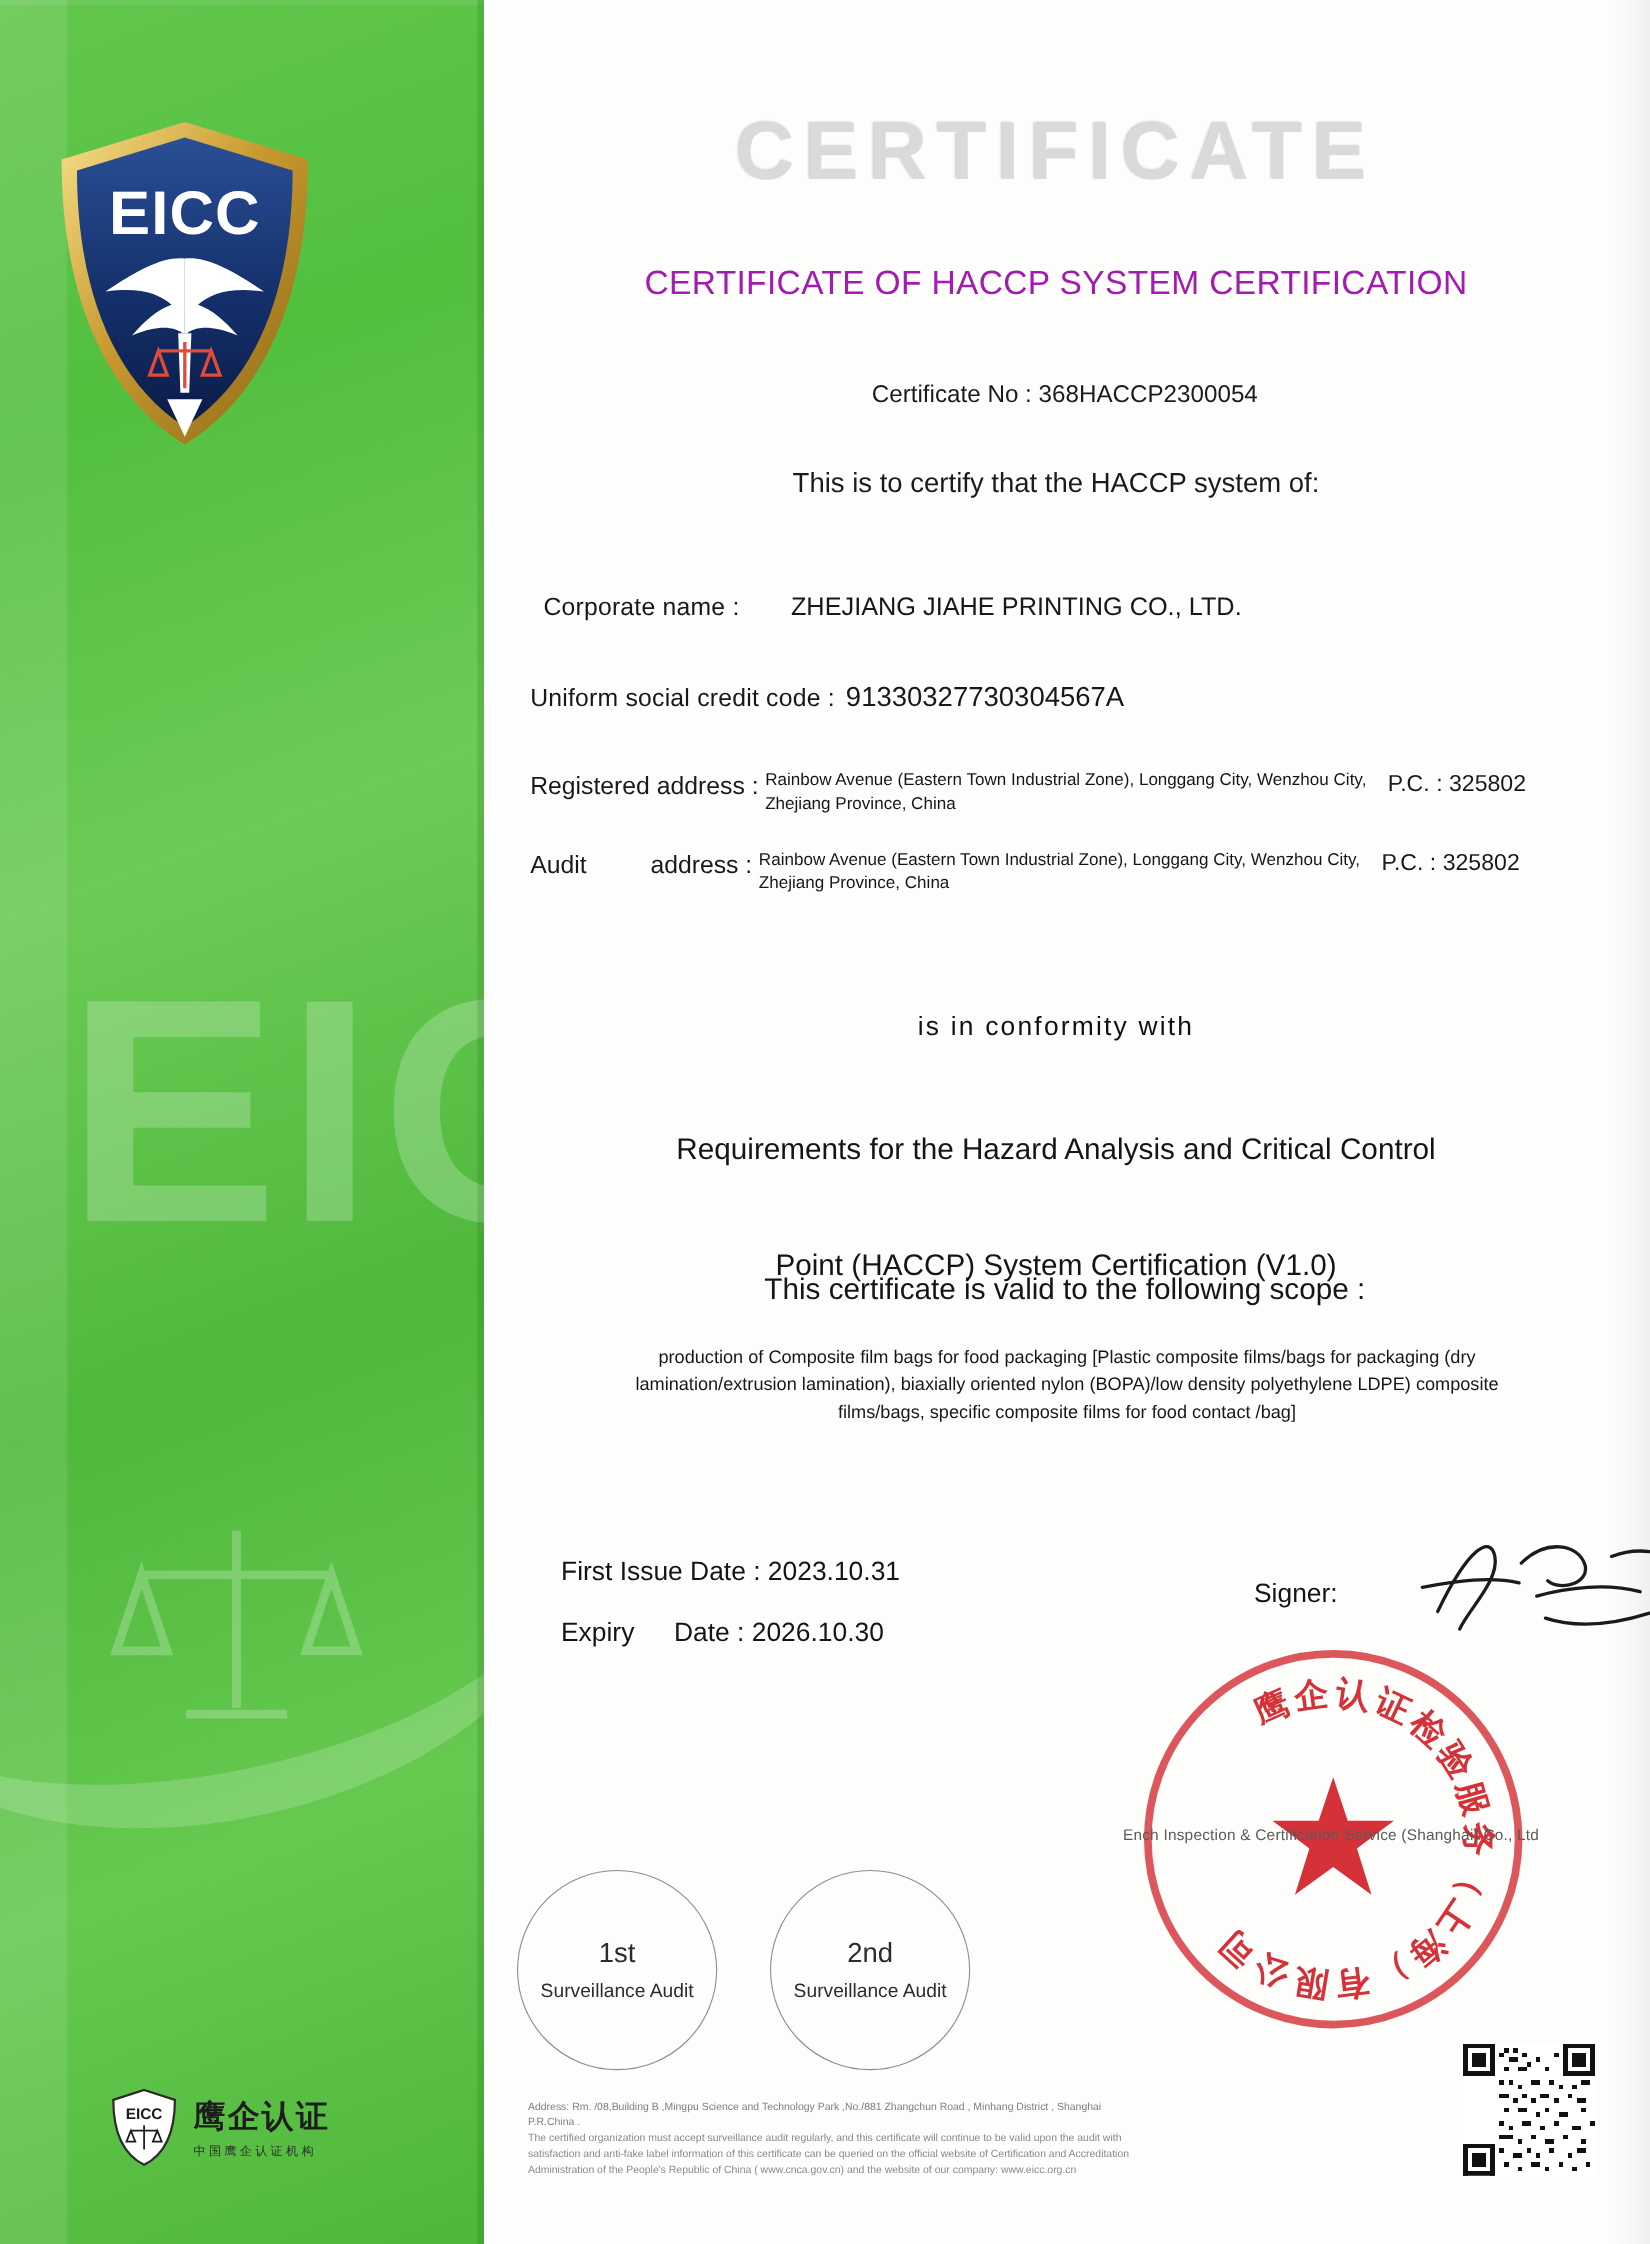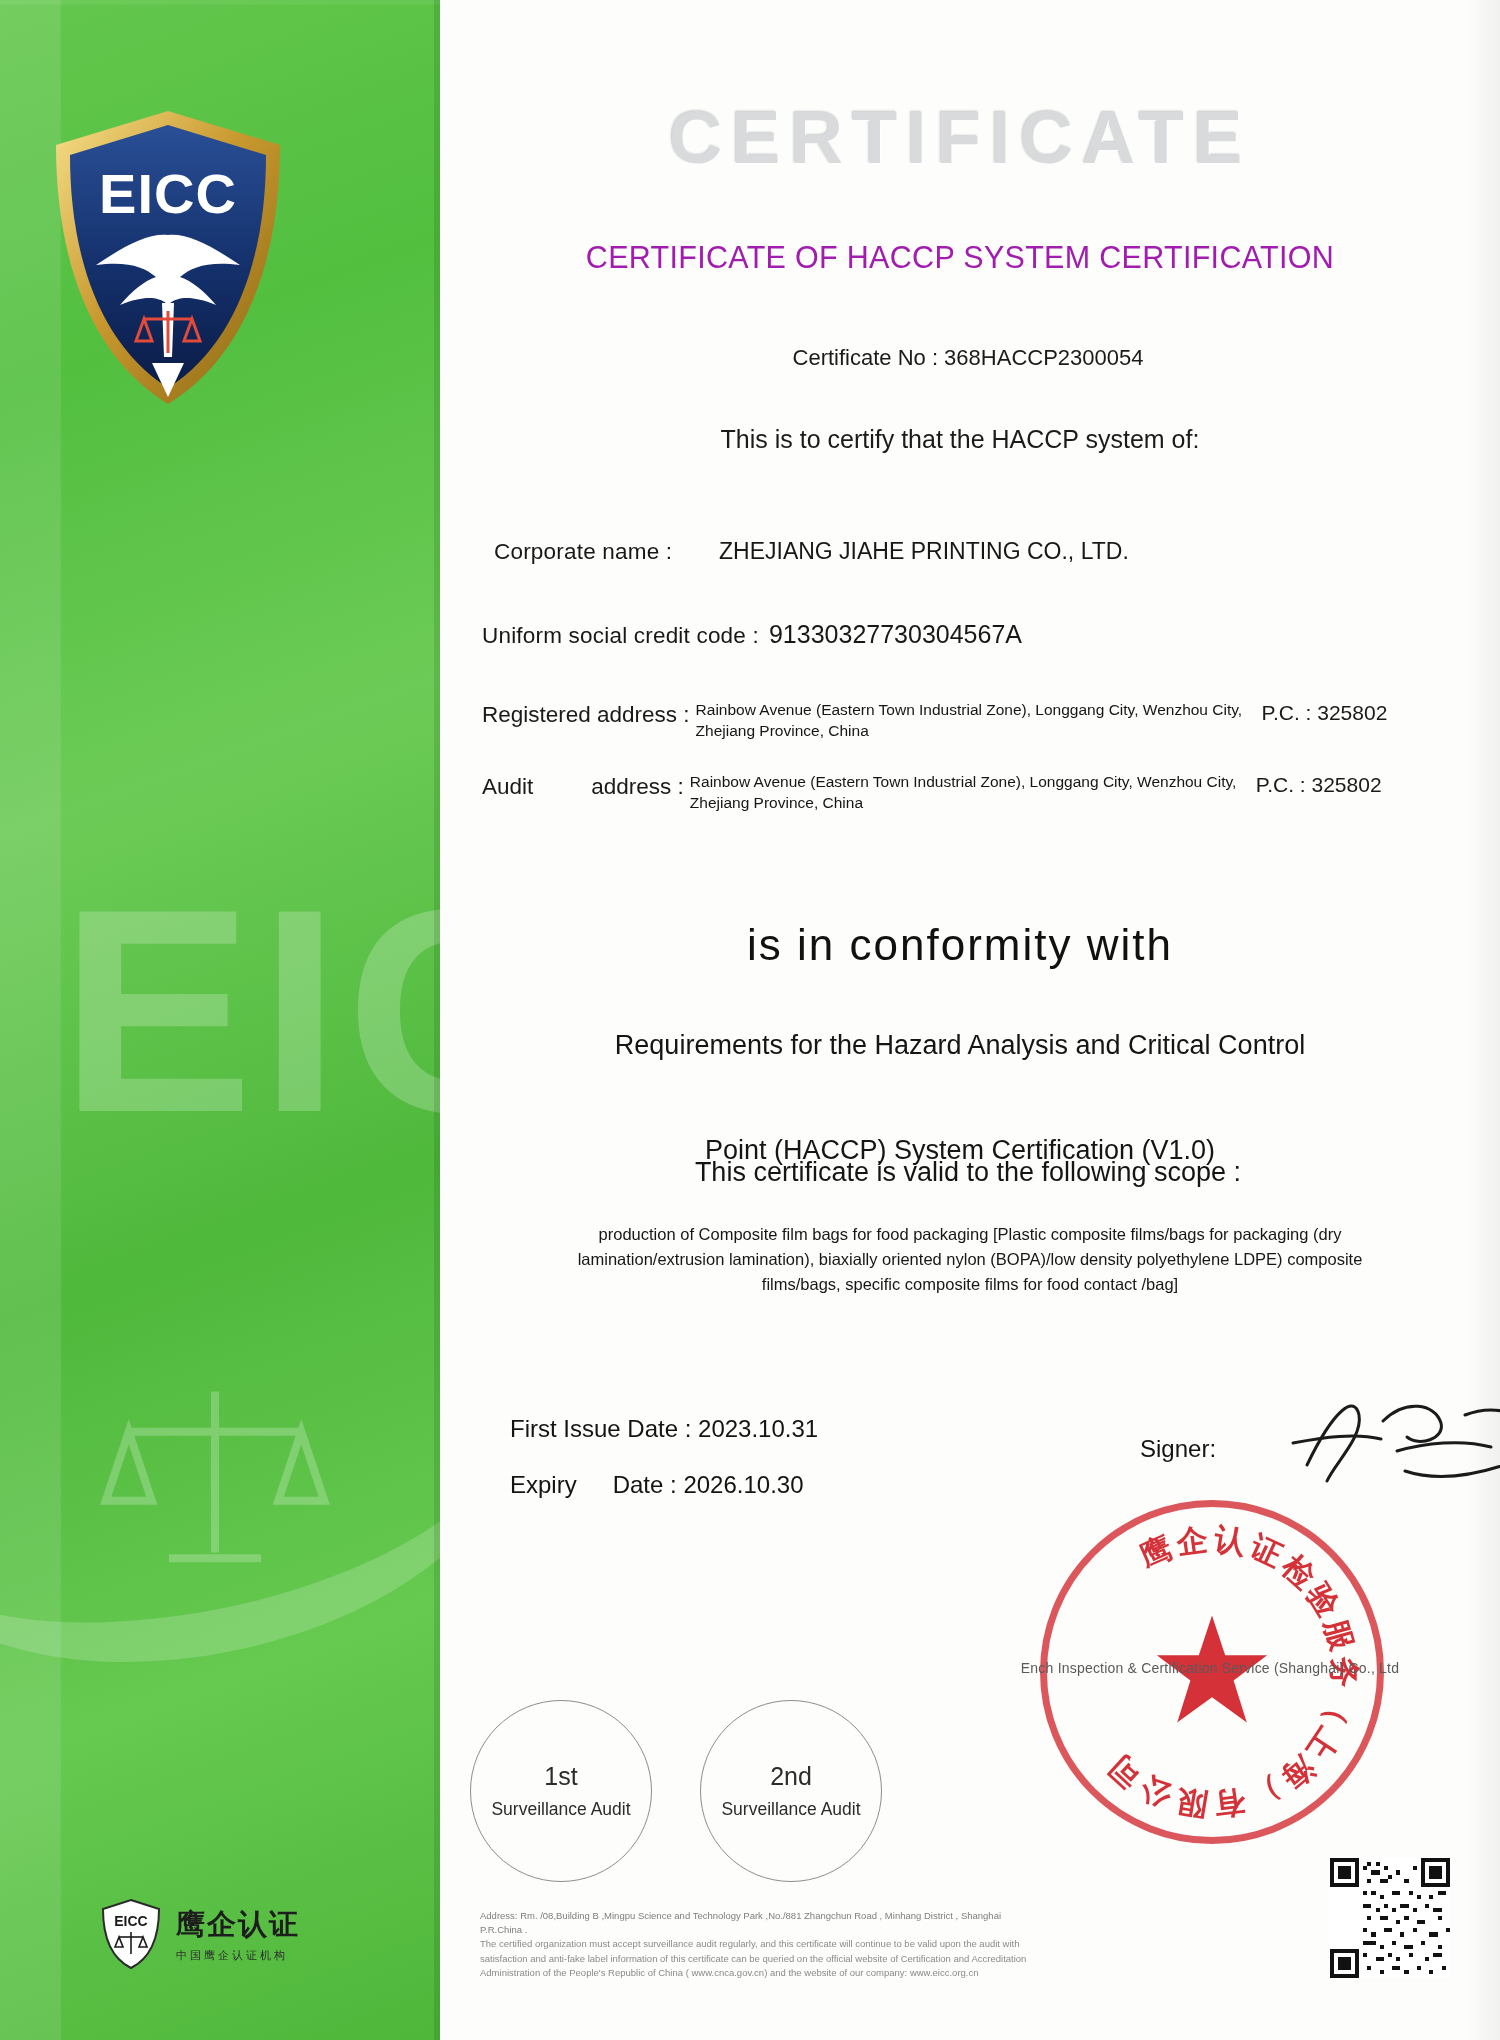--- a/index.html
+++ b/index.html
@@ -216,21 +216,21 @@
     padding-top: 1px;
   }
   .f-reg { top: 700px; }
   .f-audit { top: 772px; }
 
   .conformity {
     position: absolute;
     left: 0; right: 20px;
     top: 920px;
     text-align: center;
-    font-size: 44px;
+    font-size: 24px;
     letter-spacing: 2px;
     color: #111;
   }
 
   .std-line1, .std-line2, .scope-line {
     position: absolute;
     left: 0; right: 20px;
     text-align: center;
     color: #151515;
     margin-top: 27px;

